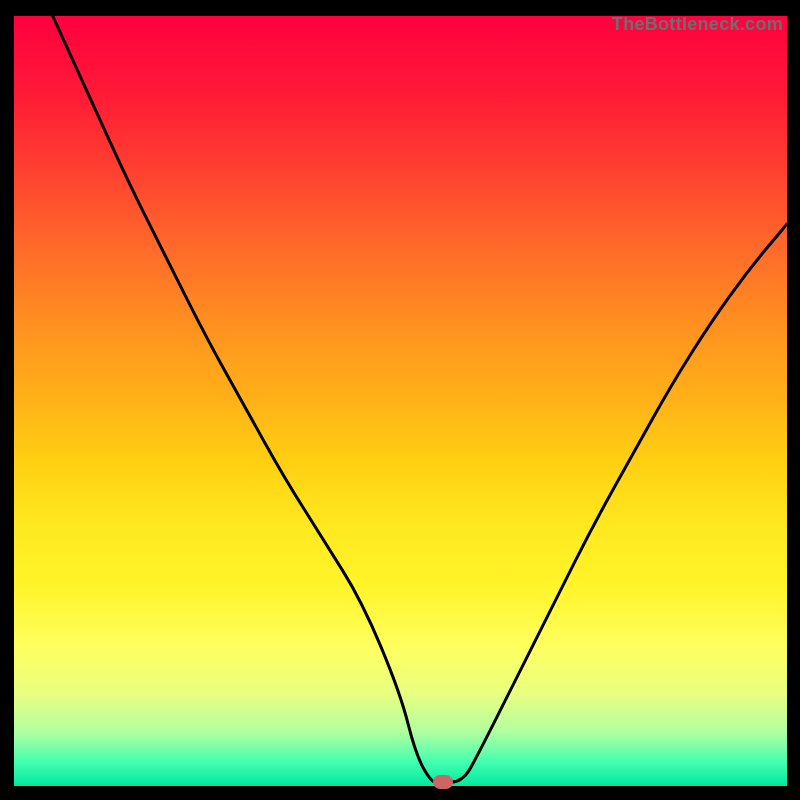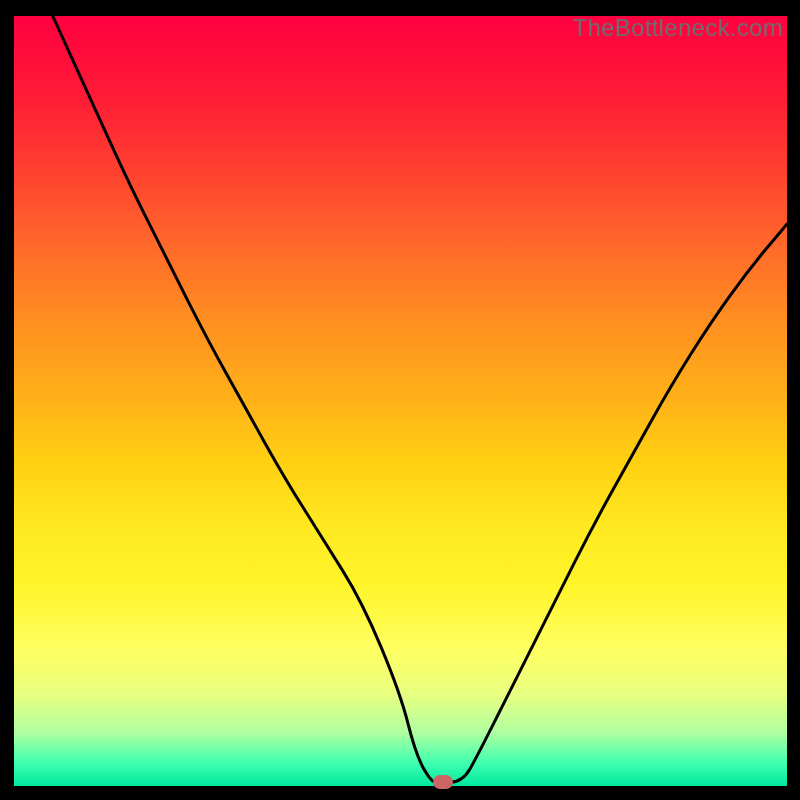--- a/index.html
+++ b/index.html
@@ -36,22 +36,22 @@
       #e8ff80 88%,
       #b0ffa0 93%,
       #40ffb0 97%,
       #00e8a0 100%
     );
   }
   .watermark {
     position: absolute;
     top: -2px;
     right: 4px;
-    font-size: 24px;
-    font-weight: 400;
+    font-size: 18px;
+    font-weight: 700;
     color: #6e6e6e;
     letter-spacing: 0.3px;
   }
   svg.curve {
     position: absolute;
     left: 0;
     top: 0;
     width: 773px;
     height: 770px;
   }

